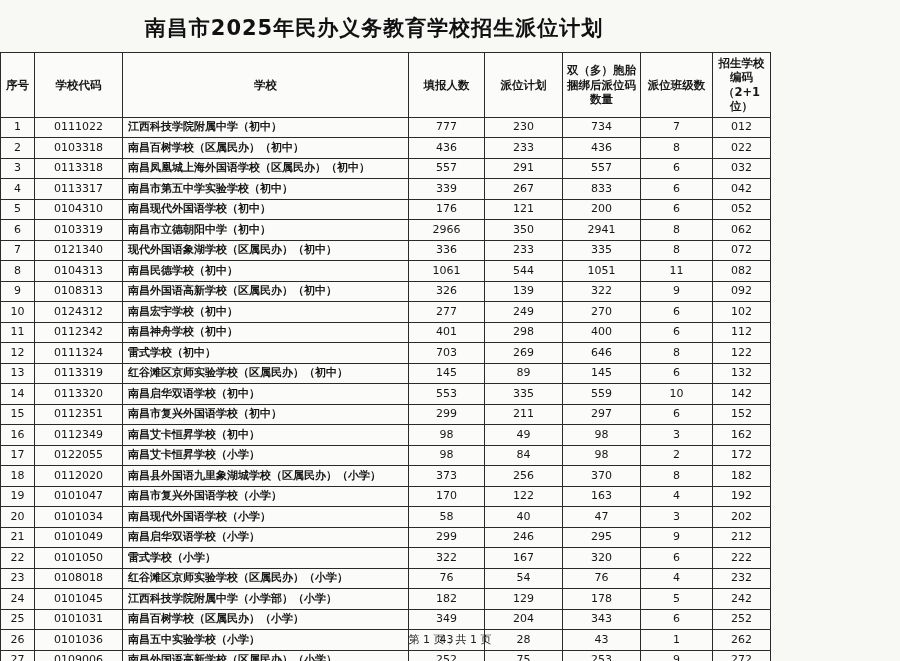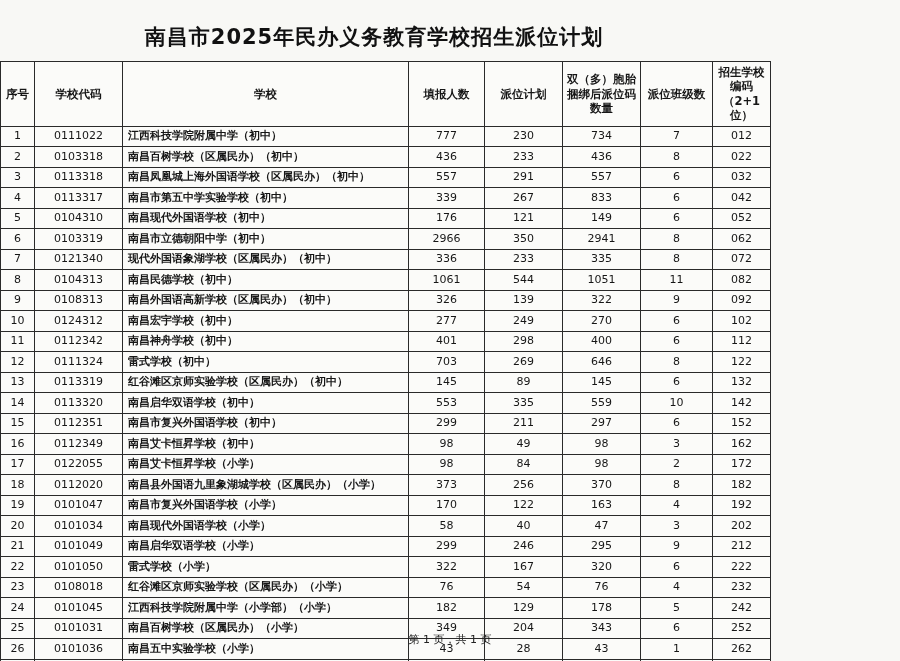--- a/index.html
+++ b/index.html
@@ -7,21 +7,21 @@
     width:900px;height:661px;
     background:#f8f8f5;
     font-family:"DejaVu Sans","Liberation Sans",sans-serif;
     color:#1a1a1a;
     position:relative;
     overflow:hidden;
   }
   .page{
     width:748px;height:661px;
     box-sizing:border-box;
-    padding-top:23px;
+    padding-top:14px;
   }
   .doc-title{
     text-align:center;
     font-size:21px;
     font-weight:bold;
     letter-spacing:1px;
     color:#111;
     margin:0 0 10px 0;
   }
   table.plan{
@@ -147,21 +147,21 @@
     <td>6</td>
     <td>042</td>
   </tr>
 
   <tr>
     <td>5</td>
     <td>0104310</td>
     <td class="school">南昌现代外国语学校（初中）</td>
     <td>176</td>
     <td>121</td>
-    <td>149</td>
+    <td>200</td>
     <td>6</td>
     <td>052</td>
   </tr>
 
   <tr>
     <td>6</td>
     <td>0103319</td>
     <td class="school">南昌市立德朝阳中学（初中）</td>
     <td>2966</td>
     <td>350</td>

